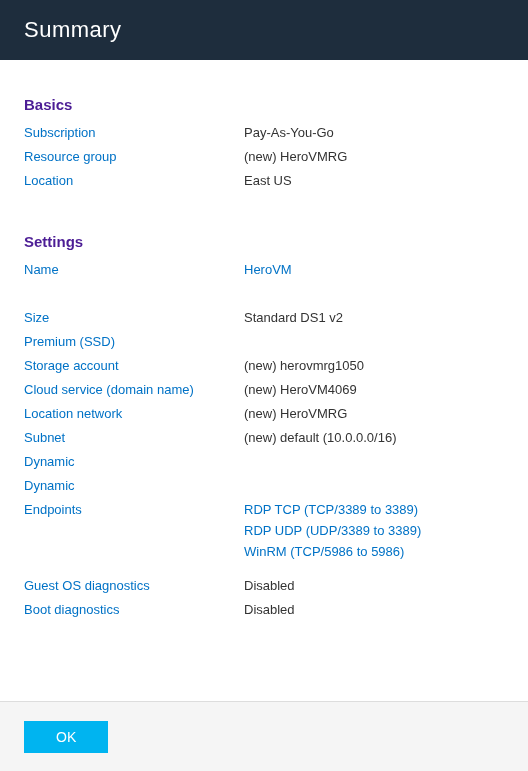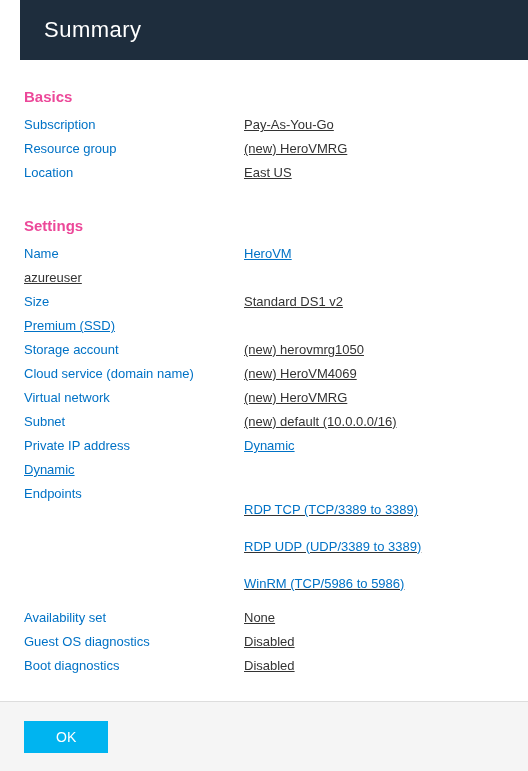--- a/index.html
+++ b/index.html
@@ -15,42 +15,41 @@
       background: #fff;
       overflow: hidden;
     }
 
     .header {
       background: #1e2d3d;
       padding: 12px 24px;
       height: 60px;
       display: flex;
       align-items: center;
-      margin-left: 20px;
     }
 
     .header-title {
       color: #ffffff;
       font-size: 22px;
       font-weight: 300;
       letter-spacing: 0.5px;
     }
 
     .content {
       padding: 20px 24px;
       overflow-y: auto;
       height: calc(771px - 60px - 70px);
     }
 
     .section-title {
       font-size: 15px;
       font-weight: 600;
-      color: #ec4899;
+      color: #4c1d95;
       margin-bottom: 10px;
-      margin-top: 8px;
+      margin-top: 16px;
     }
 
     .section {
       margin-bottom: 16px;
     }
 
     .row {
       display: flex;
       flex-direction: row;
       margin-bottom: 4px;
@@ -64,37 +63,35 @@
       color: #0072c6;
       padding-right: 10px;
       line-height: 1.5;
     }
 
     .value {
       font-size: 13px;
       color: #333;
       line-height: 1.5;
       flex: 1;
-      text-decoration: underline;
     }
 
     .value.link-blue {
       color: #0072c6;
     }
 
     .value.multi-line {
       display: flex;
       flex-direction: column;
     }
 
     .multi-value-item {
       color: #0072c6;
       font-size: 13px;
       line-height: 1.6;
-      margin-top: 16px;
     }
 
     .spacer {
       height: 10px;
     }
 
     .footer {
       height: 71px;
       display: flex;
       align-items: center;
@@ -143,68 +140,62 @@
   <div class="spacer"></div>
 
   <div class="section">
     <div class="section-title">Settings</div>
 
     <div class="row">
       <span class="label">Name</span>
       <span class="value link-blue">HeroVM</span>
     </div>
     <div class="row">
-      <span class="value">azureuser</span>
     </div>
     <div class="row">
       <span class="label">Size</span>
       <span class="value">Standard DS1 v2</span>
     </div>
     <div class="row">
       <span class="value link-blue">Premium (SSD)</span>
     </div>
     <div class="row">
       <span class="label">Storage account</span>
       <span class="value">(new) herovmrg1050</span>
     </div>
     <div class="row">
       <span class="label">Cloud service (domain name)</span>
       <span class="value">(new) HeroVM4069</span>
     </div>
     <div class="row">
-      <span class="label">Virtual network</span>
+      <span class="label">Location network</span>
       <span class="value">(new) HeroVMRG</span>
     </div>
     <div class="row">
       <span class="label">Subnet</span>
       <span class="value">(new) default (10.0.0.0/16)</span>
     </div>
     <div class="row">
-      <span class="label">Private IP address</span>
       <span class="value link-blue">Dynamic</span>
     </div>
     <div class="row">
       <span class="value link-blue">Dynamic</span>
     </div>
     <div class="row">
       <span class="label">Endpoints</span>
       <span class="value multi-line">
         <span class="multi-value-item">RDP TCP (TCP/3389 to 3389)</span>
         <span class="multi-value-item">RDP UDP (UDP/3389 to 3389)</span>
         <span class="multi-value-item">WinRM (TCP/5986 to 5986)</span>
       </span>
     </div>
 
     <div class="spacer"></div>
 
     <div class="row">
-      <span class="label">Availability set</span>
-      <span class="value">None</span>
-    </div>
-    <div class="row">
       <span class="label">Guest OS diagnostics</span>
       <span class="value">Disabled</span>
     </div>
     <div class="row">
       <span class="label">Boot diagnostics</span>
       <span class="value">Disabled</span>
     </div>
   </div>
 </div>
 

